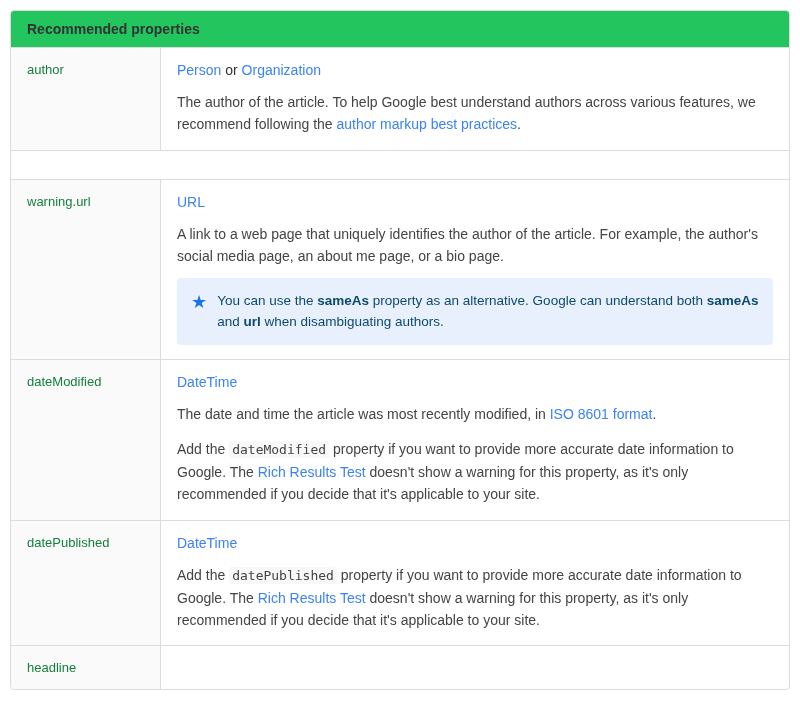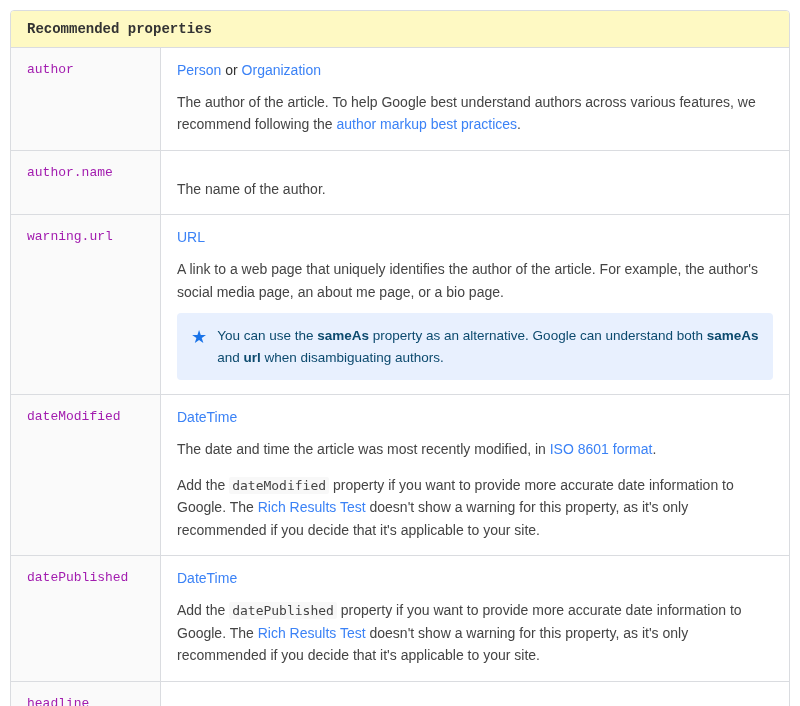--- a/index.html
+++ b/index.html
@@ -9,42 +9,41 @@
       color: #333;
       background: #fff;
     }
     .table-container {
       border: 1px solid #dadce0;
       border-radius: 4px;
       overflow: hidden;
       margin: 10px;
     }
     .table-header {
-      background: #fef9c3;
+      background: #22c55e;
       padding: 10px 16px;
       font-weight: 600;
       font-size: 14px;
       border-bottom: 1px solid #dadce0;
       color: #333;
-      font-family: Liberation Mono, monospace;
     }
     .property-row {
       display: flex;
       border-bottom: 1px solid #dadce0;
     }
     .property-row:last-child {
       border-bottom: none;
     }
     .prop-name {
       width: 150px;
       min-width: 150px;
       padding: 14px 16px;
-      font-family: Liberation Mono, monospace;
+      font-family: Liberation Sans, sans-serif;
       font-size: 13px;
-      color: #a21caf;
+      color: #15803d;
       border-right: 1px solid #dadce0;
       background: #fafafa;
       vertical-align: top;
     }
     .prop-details {
       flex: 1;
       padding: 14px 16px;
     }
     .prop-type {
       margin-bottom: 8px;
@@ -105,25 +104,21 @@
       <div class="prop-type">
         <a href="#">Person</a> or <a href="#">Organization</a>
       </div>
       <div class="prop-desc">
         The author of the article. To help Google best understand authors across various features, we recommend following the <a href="#" class="link">author markup best practices</a>.
       </div>
     </div>
   </div>
 
   <div class="property-row">
-    <div class="prop-name">author.name</div>
     <div class="prop-details">
-      <div class="prop-desc">
-        The name of the author.
-      </div>
     </div>
   </div>
 
   <div class="property-row">
     <div class="prop-name">warning.url</div>
     <div class="prop-details">
       <div class="prop-type">
         <a href="#">URL</a>
       </div>
       <div class="prop-desc">

